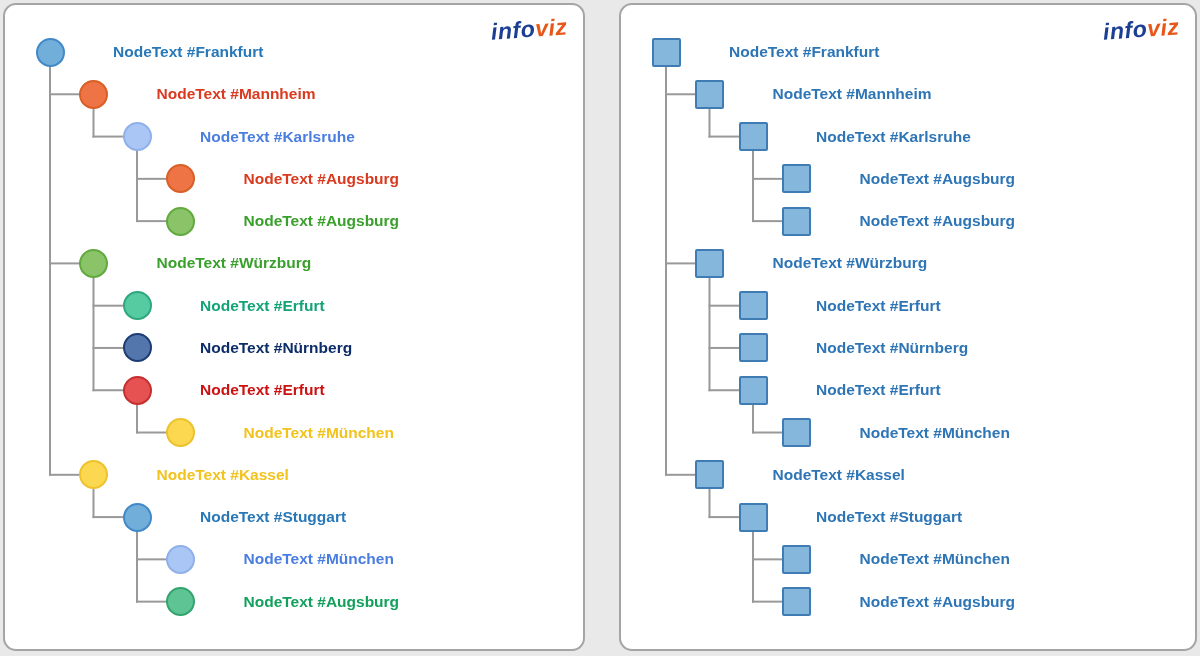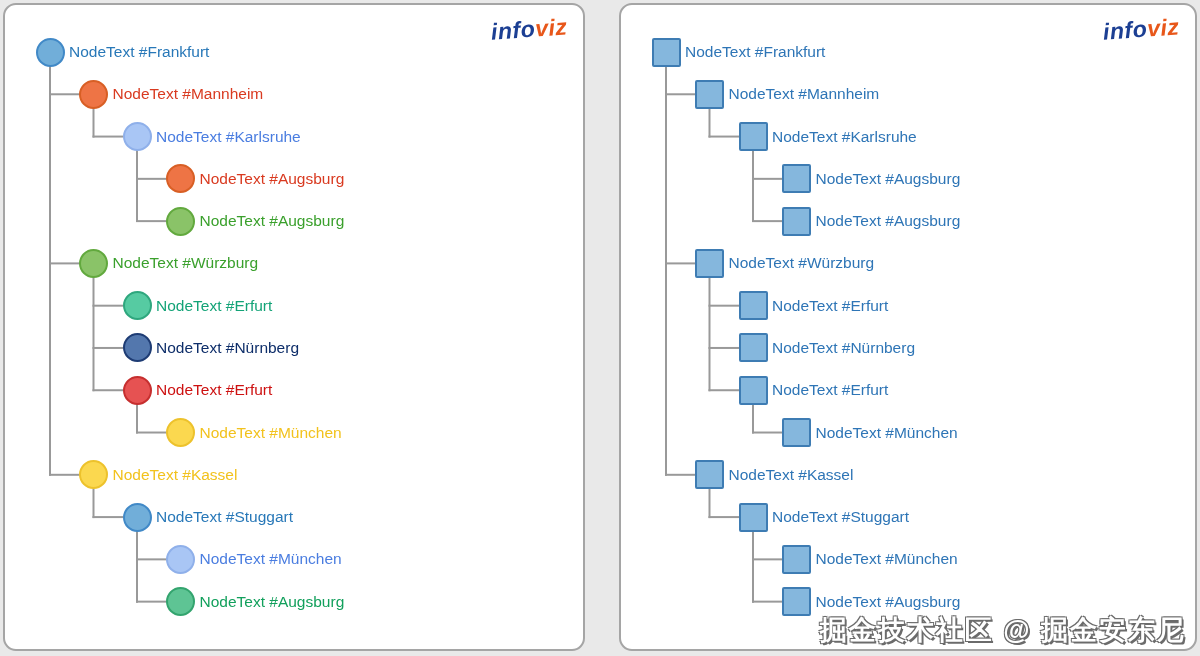--- a/index.html
+++ b/index.html
@@ -22,21 +22,21 @@
   .edges{position:absolute;left:0;top:0;width:100%;height:100%;pointer-events:none;}
   .marker{
     position:absolute;width:29px;height:29px;
     border:2px solid;box-sizing:border-box;
   }
   .marker-circle{border-radius:50%;}
   .marker-square{border-radius:2px;}
   .node-label{
     position:absolute;
     font-size:15.5px;line-height:20px;
-    white-space:nowrap;font-weight:400;
+    white-space:nowrap;font-weight:700;margin-left:44px;
   }
   .logo{
     position:absolute;top:11px;right:16px;
     font-size:23px;font-weight:bold;font-style:italic;
     transform:rotate(-4deg);
     letter-spacing:0.5px;
     user-select:none;
   }
   .logo-info{color:#1c3f93;}
   .logo-viz{color:#e8571a;}
@@ -158,15 +158,14 @@
       <div class="marker marker-square" style="left: 74px; top: 455.3px; background: rgb(133, 183, 221); border-color: rgb(62, 124, 179);"></div>
       <div class="node-label" style="left: 107.5px; top: 459.8px; color: rgb(46, 117, 182);">NodeText #Kassel</div>
       <div class="marker marker-square" style="left: 117.5px; top: 497.58px; background: rgb(133, 183, 221); border-color: rgb(62, 124, 179);"></div>
       <div class="node-label" style="left: 151px; top: 502.08px; color: rgb(46, 117, 182);">NodeText #Stuggart</div>
       <div class="marker marker-square" style="left: 161px; top: 539.86px; background: rgb(133, 183, 221); border-color: rgb(62, 124, 179);"></div>
       <div class="node-label" style="left: 194.5px; top: 544.36px; color: rgb(46, 117, 182);">NodeText #München</div>
       <div class="marker marker-square" style="left: 161px; top: 582.14px; background: rgb(133, 183, 221); border-color: rgb(62, 124, 179);"></div>
       <div class="node-label" style="left: 194.5px; top: 586.64px; color: rgb(46, 117, 182);">NodeText #Augsburg</div>
     </section>
 
-  <div class="watermark">掘金技术社区 @ 掘金安东尼</div>
 
 </div>
 
 </body></html>

